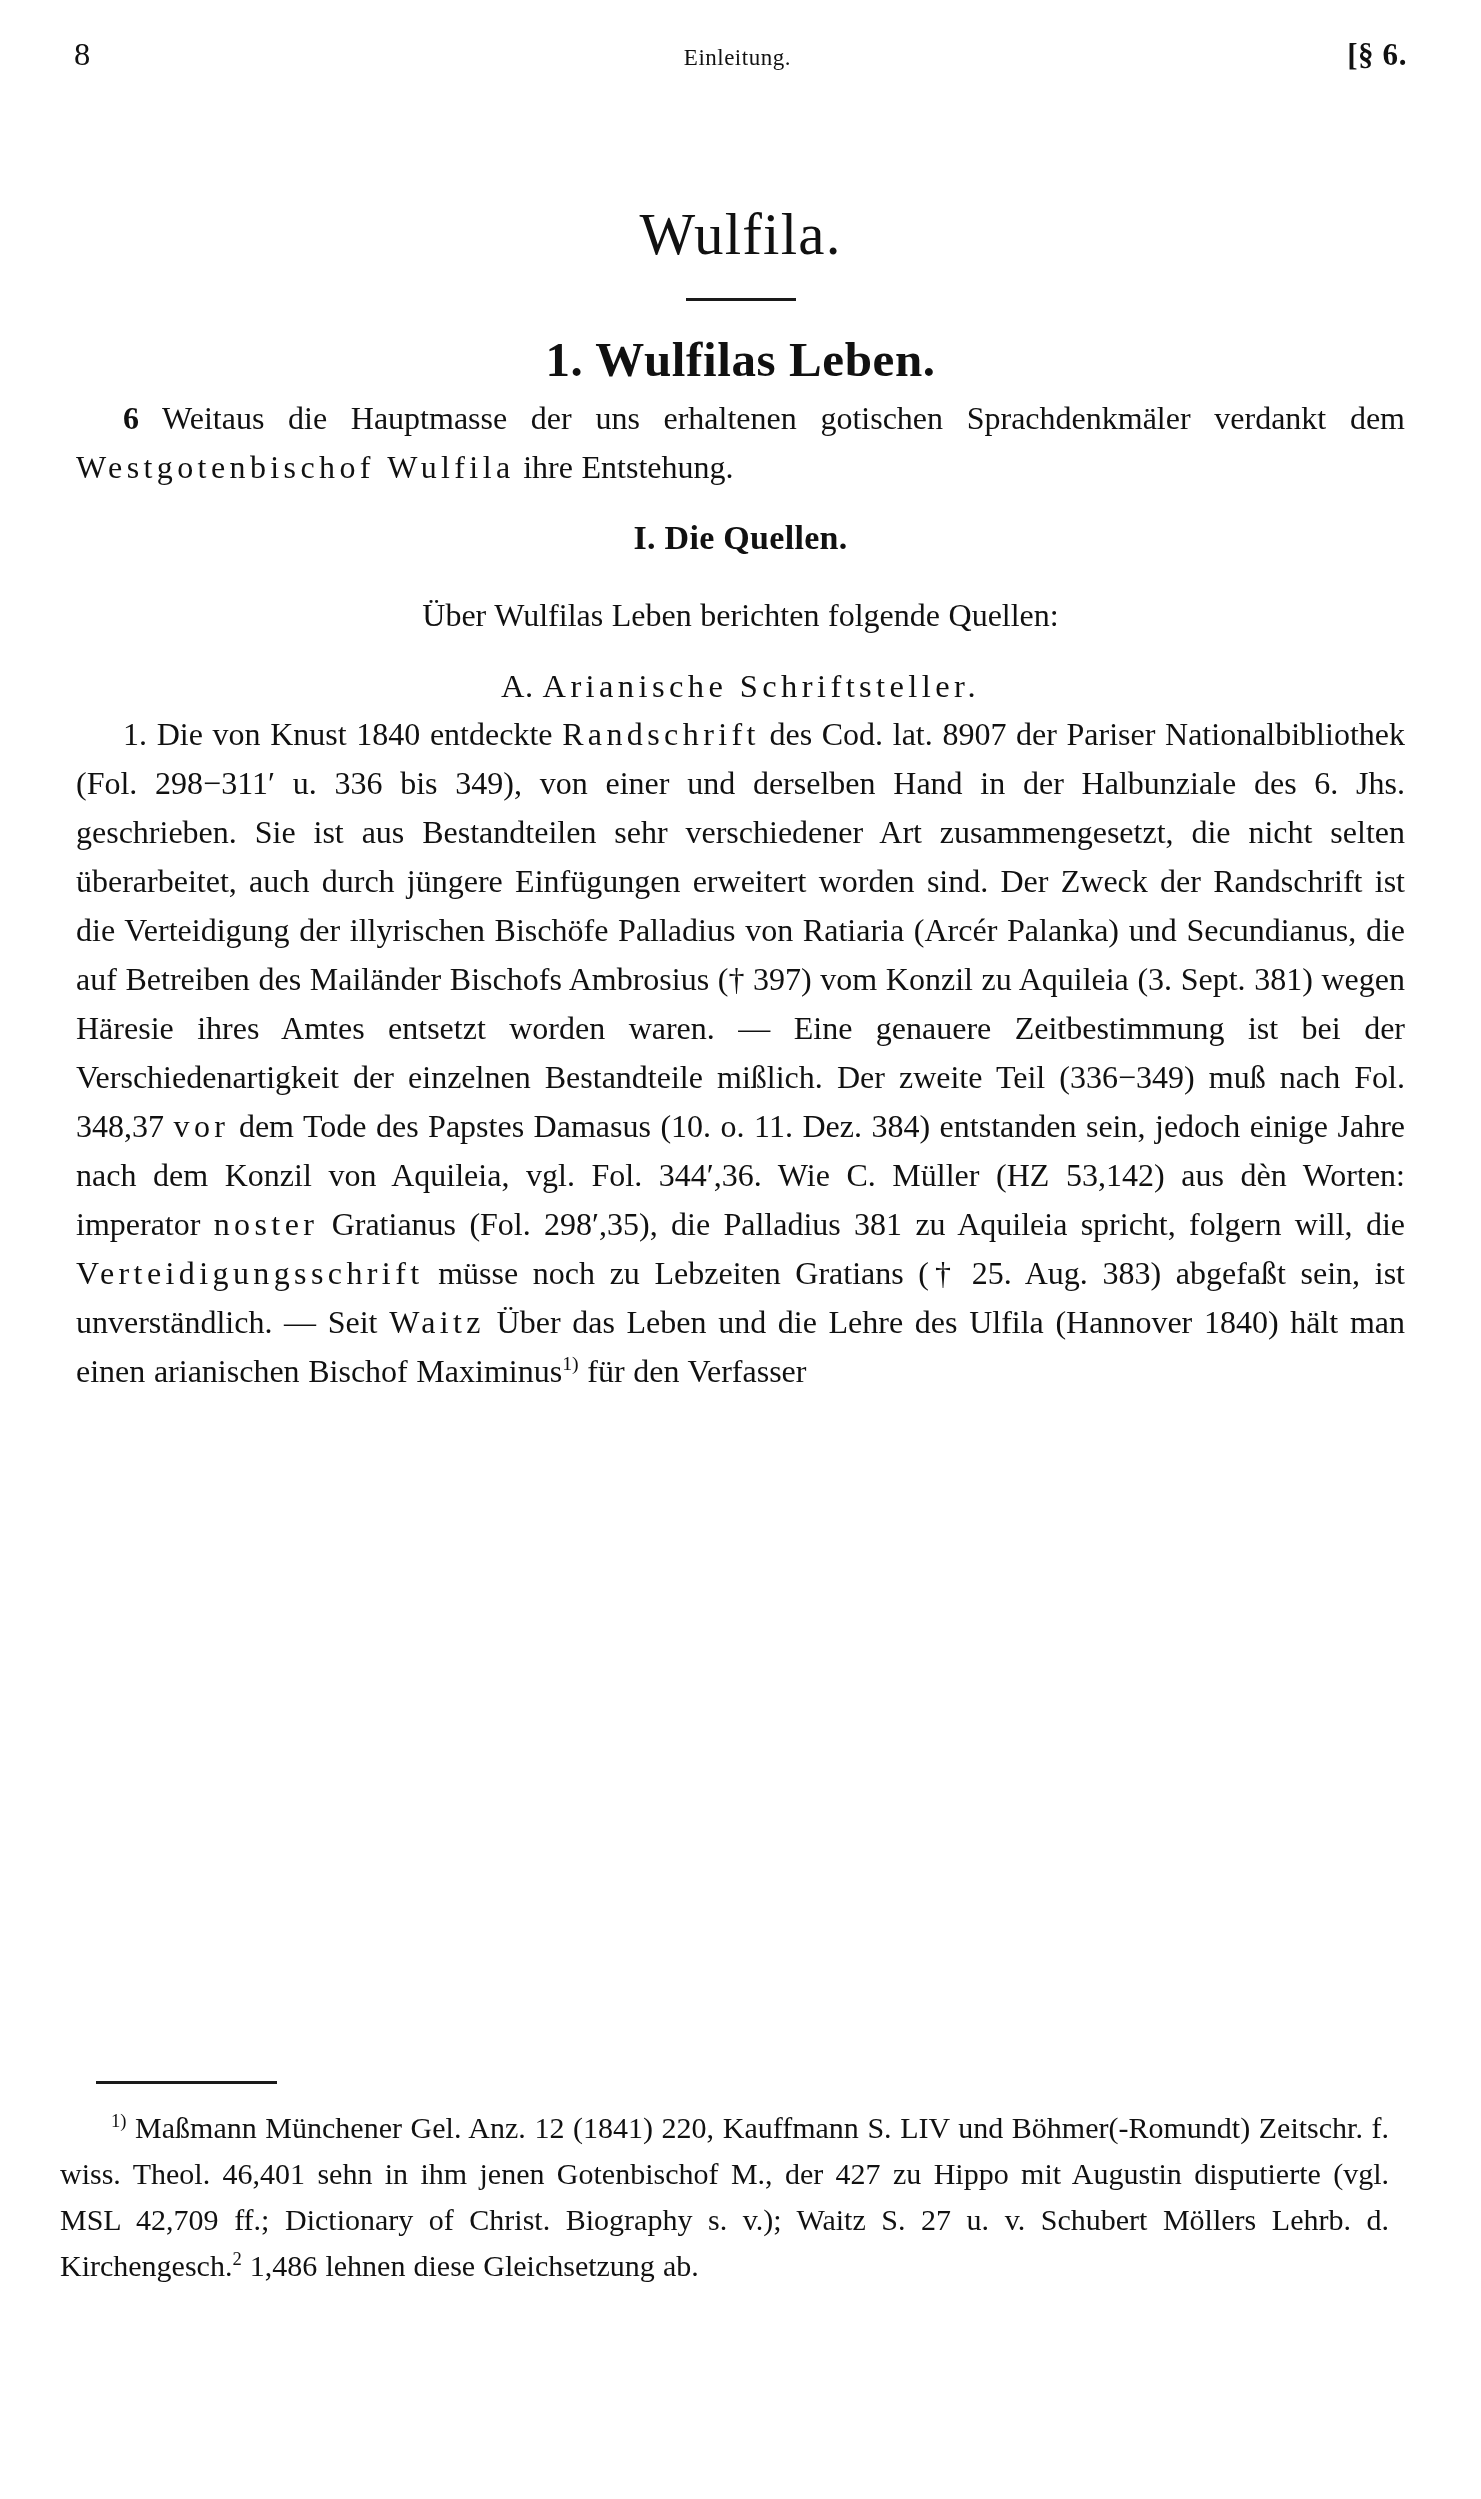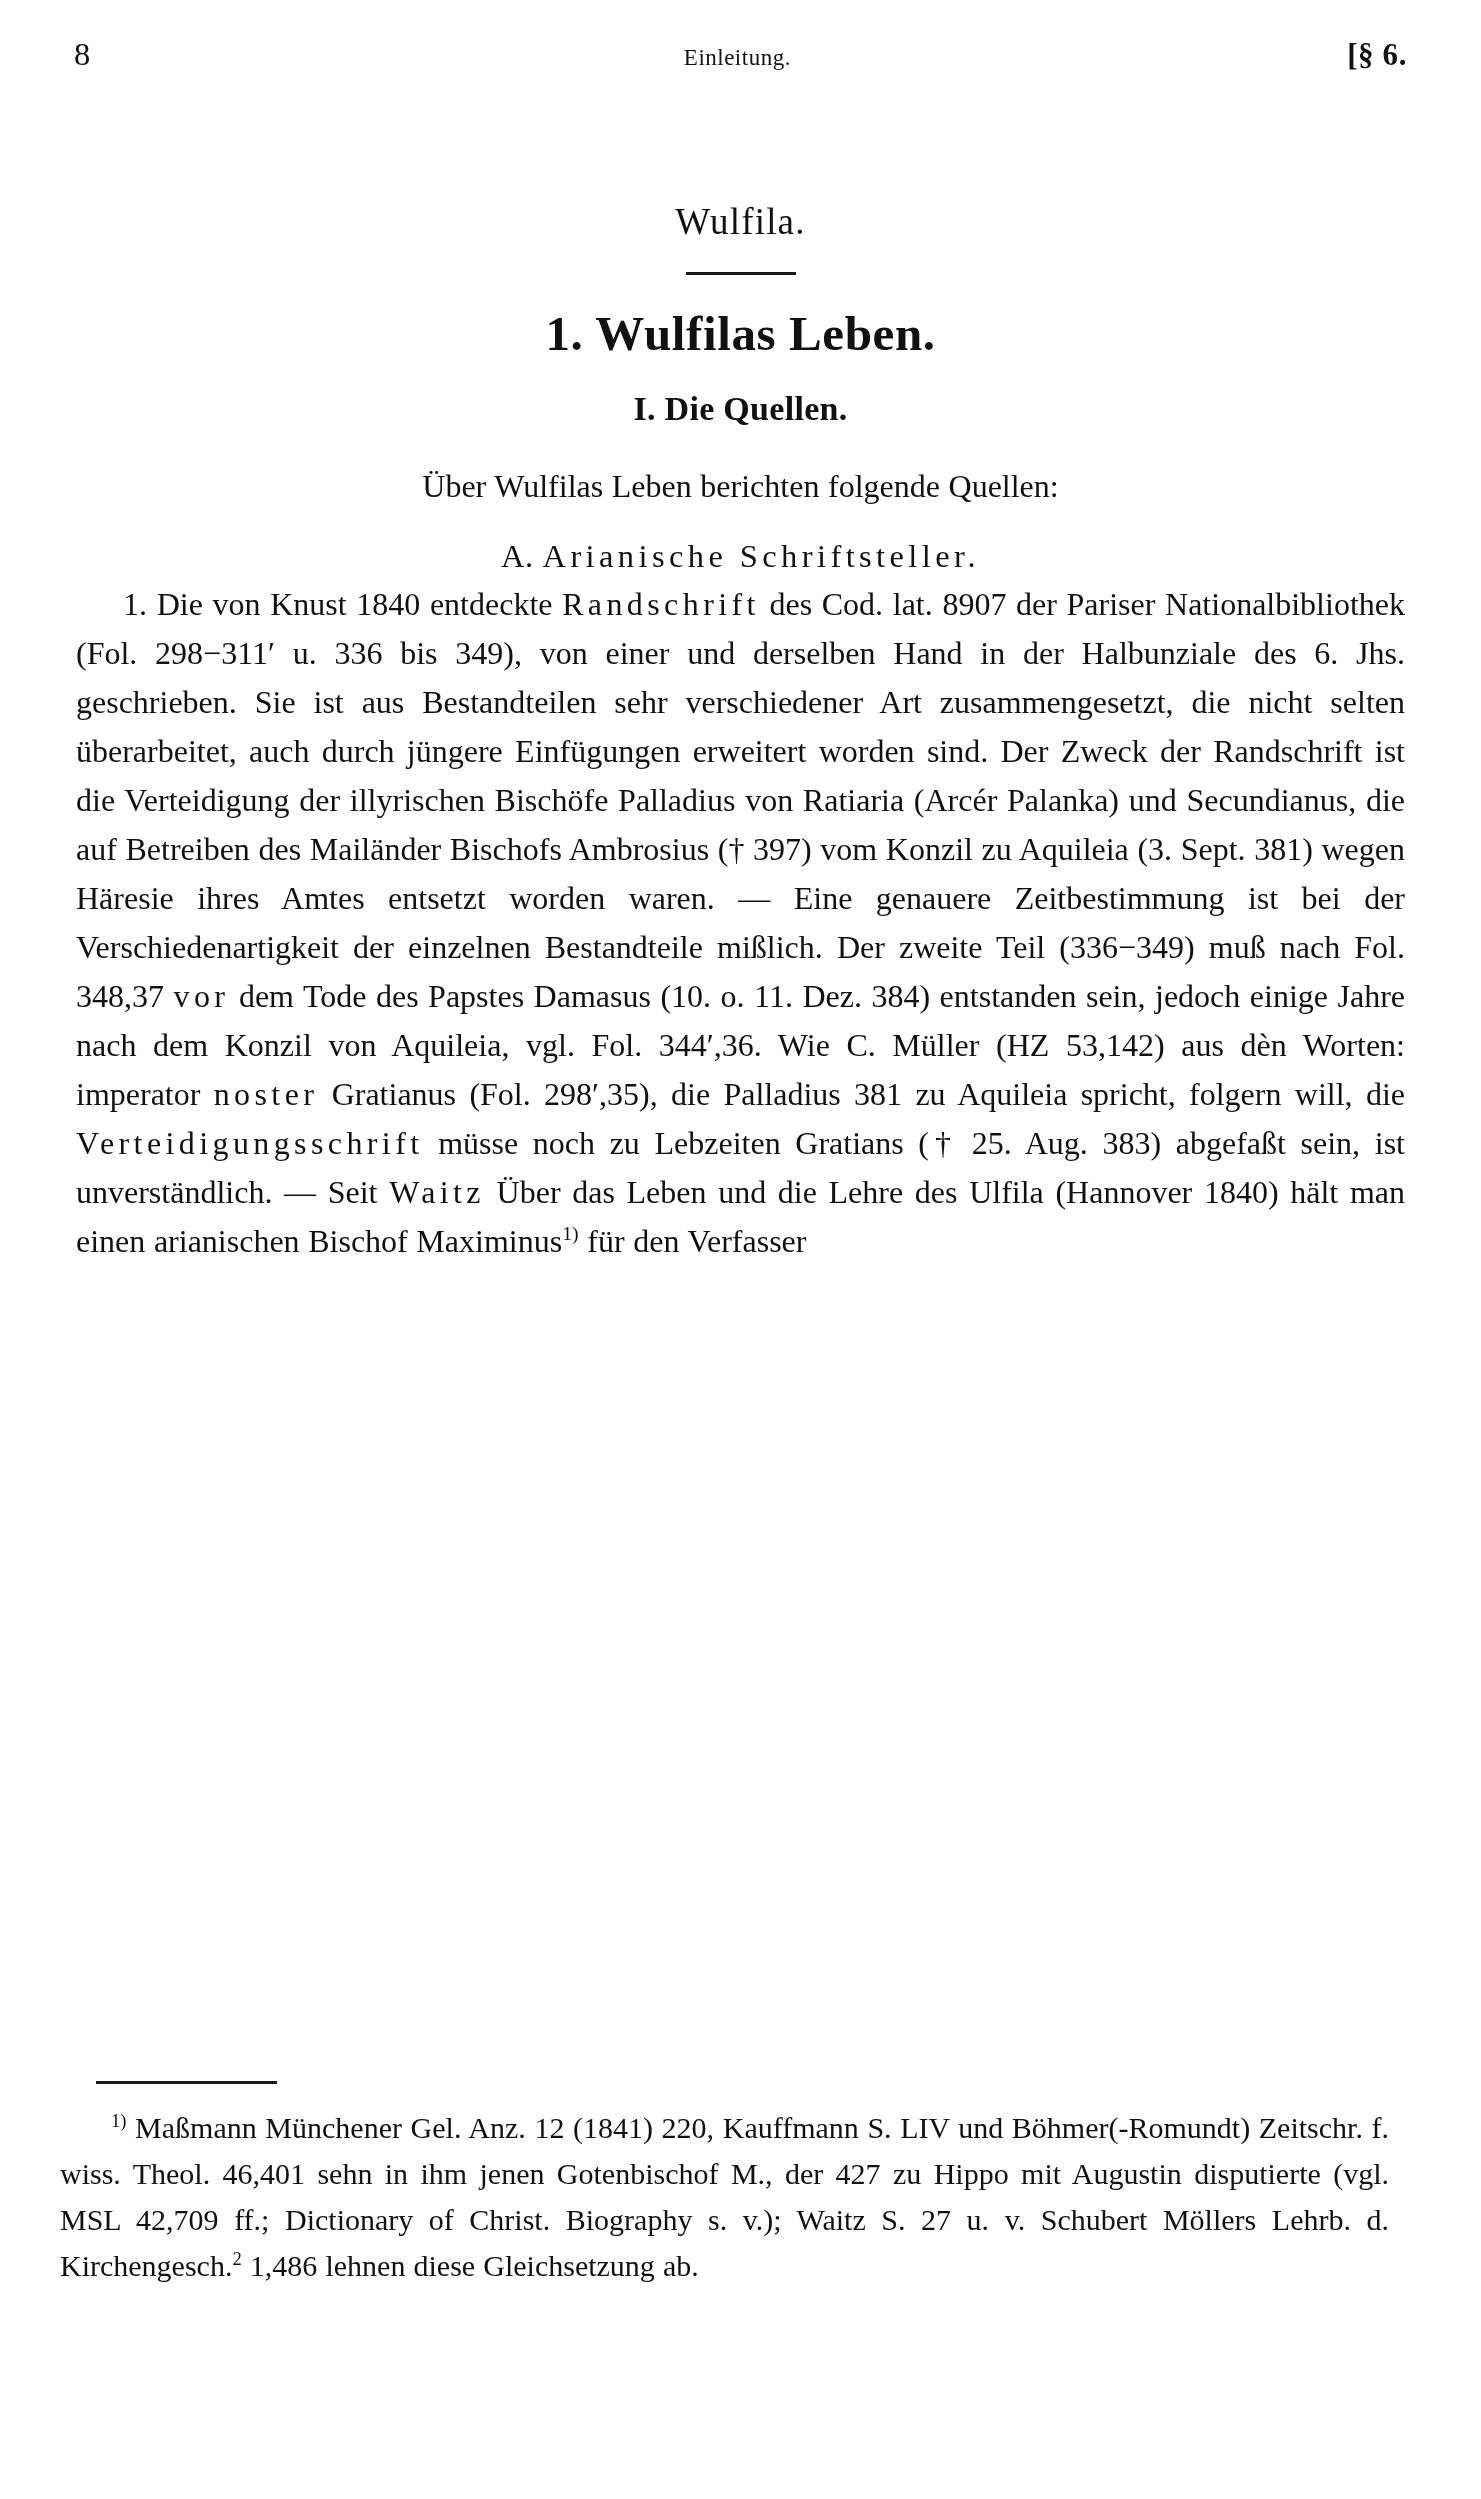--- a/index.html
+++ b/index.html
@@ -64,21 +64,21 @@
 
   h1.chapter-title {
     font-size: 42px;
     font-weight: 400;
     text-align: center;
     margin: 19px 0 0 0;
     letter-spacing: 1.9px;
     line-height: 1.15;
   }
   h1.chapter-name {
-    font-size: 37px;
+    font-size: 59px;
     font-weight: 400;
     text-align: center;
     margin: 13.7px 0 0 0;
     letter-spacing: 1.2px;
     line-height: 1.15;
   }
 
   .rule-short {
     width: 110px;
     height: 3.1px;
@@ -171,20 +171,23 @@
   </div>
 
   <div class="textblock">
 
     <h1 class="chapter-name">Wulfila.</h1>
 
     <div class="rule-short"></div>
 
     <h2 class="section-head">1. Wulfilas Leben.</h2>
 
+    <p class="body indent">
+      <span class="secnum">6</span><span> Weitaus die Hauptmasse der uns erhaltenen gotischen Sprachdenkmäler verdankt dem </span><span class="sp">Westgotenbischof Wulfila</span><span> ihre Entstehung.</span>
+    </p>
 
     <h3 class="subsection-head">I. Die Quellen.</h3>
 
     <p class="body noindent" style="text-align:center;text-align-last:center;margin-top:34px;">Über Wulfilas Leben berichten folgende Quellen:</p>
 
     <h4 class="subsub-head"><span>A. </span><span class="sp">Arianische  Schriftsteller.</span></h4>
 
     <p class="body indent"><span>1. Die von Knust 1840 entdeckte </span><span class="sp">Randschrift</span><span> des Cod. lat. 8907 der Pariser Nationalbibliothek (Fol. 298−311′ u. 336 bis 349), von einer und derselben Hand in der Halbunziale des 6. Jhs. geschrieben. Sie ist aus Bestandteilen sehr verschiedener Art zusammengesetzt, die nicht selten überarbeitet, auch durch jüngere Einfügungen erweitert worden sind. Der Zweck der Randschrift ist die Verteidigung der illyrischen Bischöfe Palladius von Ratiaria (Arcér Palanka) und Secundianus, die auf Betreiben des Mailänder Bischofs Ambrosius († 397) vom Konzil zu Aquileia (3. Sept. 381) wegen Häresie ihres Amtes entsetzt worden waren. — Eine genauere Zeitbestimmung ist bei der Verschiedenartigkeit der einzelnen Bestandteile mißlich. Der zweite Teil (336−349) muß nach Fol. 348,37 </span><span class="sp">vor</span><span> dem Tode des Papstes Damasus (10. o. 11. Dez. 384) entstanden sein, jedoch einige Jahre nach dem Konzil von Aquileia, vgl. Fol. 344′,36. Wie C. Müller (HZ 53,142) aus dèn Worten: </span><span class="it">imperator </span><span class="it sp">noster</span><span class="it"> Gratianus</span><span> (Fol. 298′,35), die Palladius 381 zu Aquileia spricht, folgern will, die </span><span class="sp">Verteidigungsschrift</span><span> müsse noch zu Lebzeiten Gratians († 25. Aug. 383) abgefaßt sein, ist unverständlich. — Seit </span><span class="sp">Waitz</span><span> Über das Leben und die Lehre des Ulfila (Hannover 1840) hält man einen arianischen Bischof Maximinus</span><sup class="fn-ref">1)</sup><span> für den Verfasser</span></p>
 
   </div>

